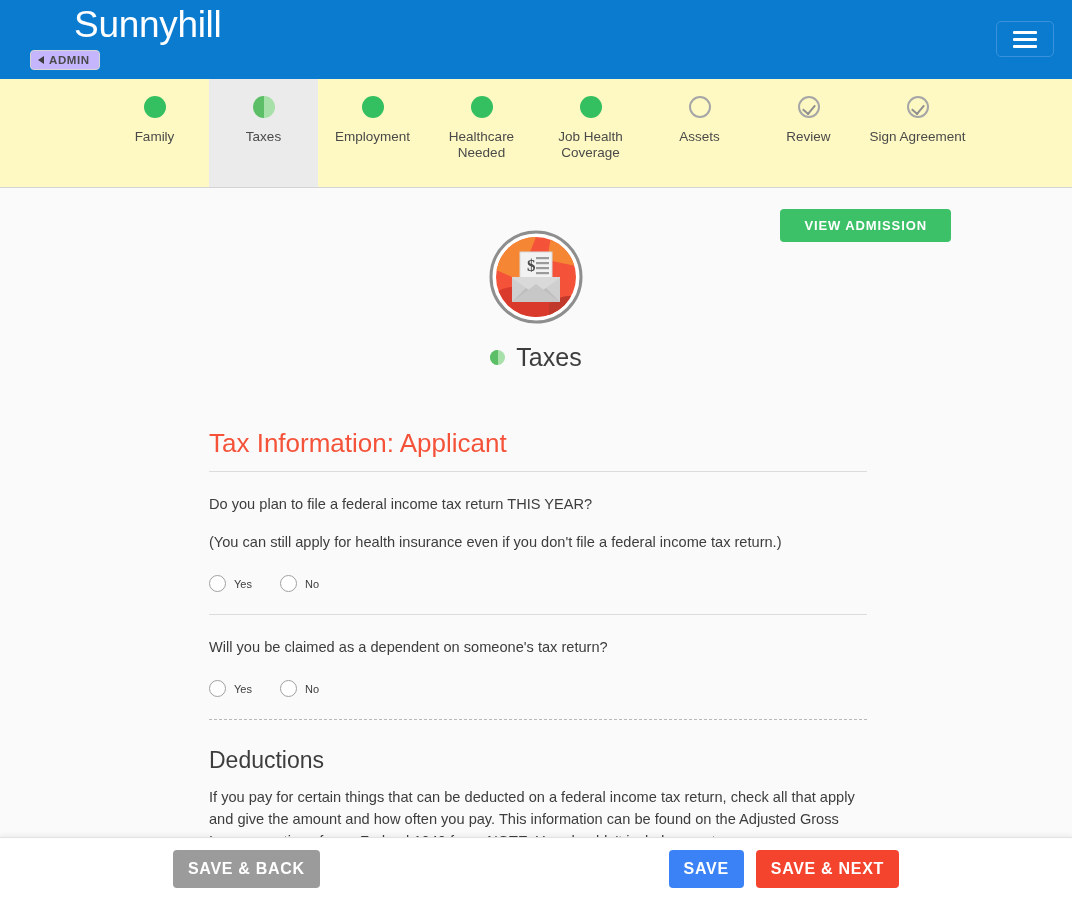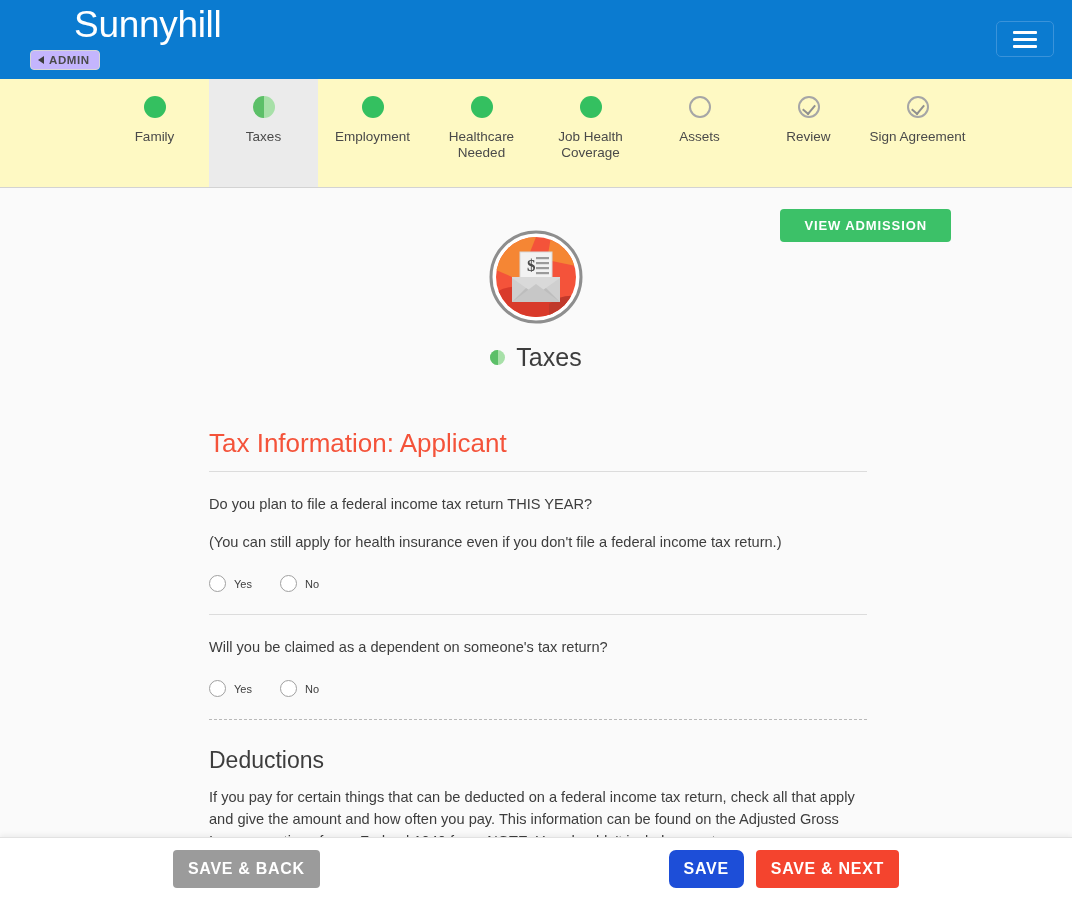--- a/index.html
+++ b/index.html
@@ -308,21 +308,21 @@
     color: #ffffff;
     font-size: 16px;
     font-weight: 700;
     letter-spacing: 0.7px;
     padding: 10px 15px;
     cursor: pointer;
     font-family: "Liberation Sans", sans-serif;
     line-height: 18px;
   }
   .btn-gray { background: #9b9b9b; }
-  .btn-green { background: #1d4ed8; border-radius: 7px; }
+  .btn-green { background: #3b82f6; }
   .btn-red { background: #f4442e; }
 </style>
 </head>
 <body>
 
 <div class="app-header">
   <div class="brand-wrap">
     <div class="brand-title">Sunnyhill</div>
     <button class="admin-btn">
       <span class="chev-left"></span>

